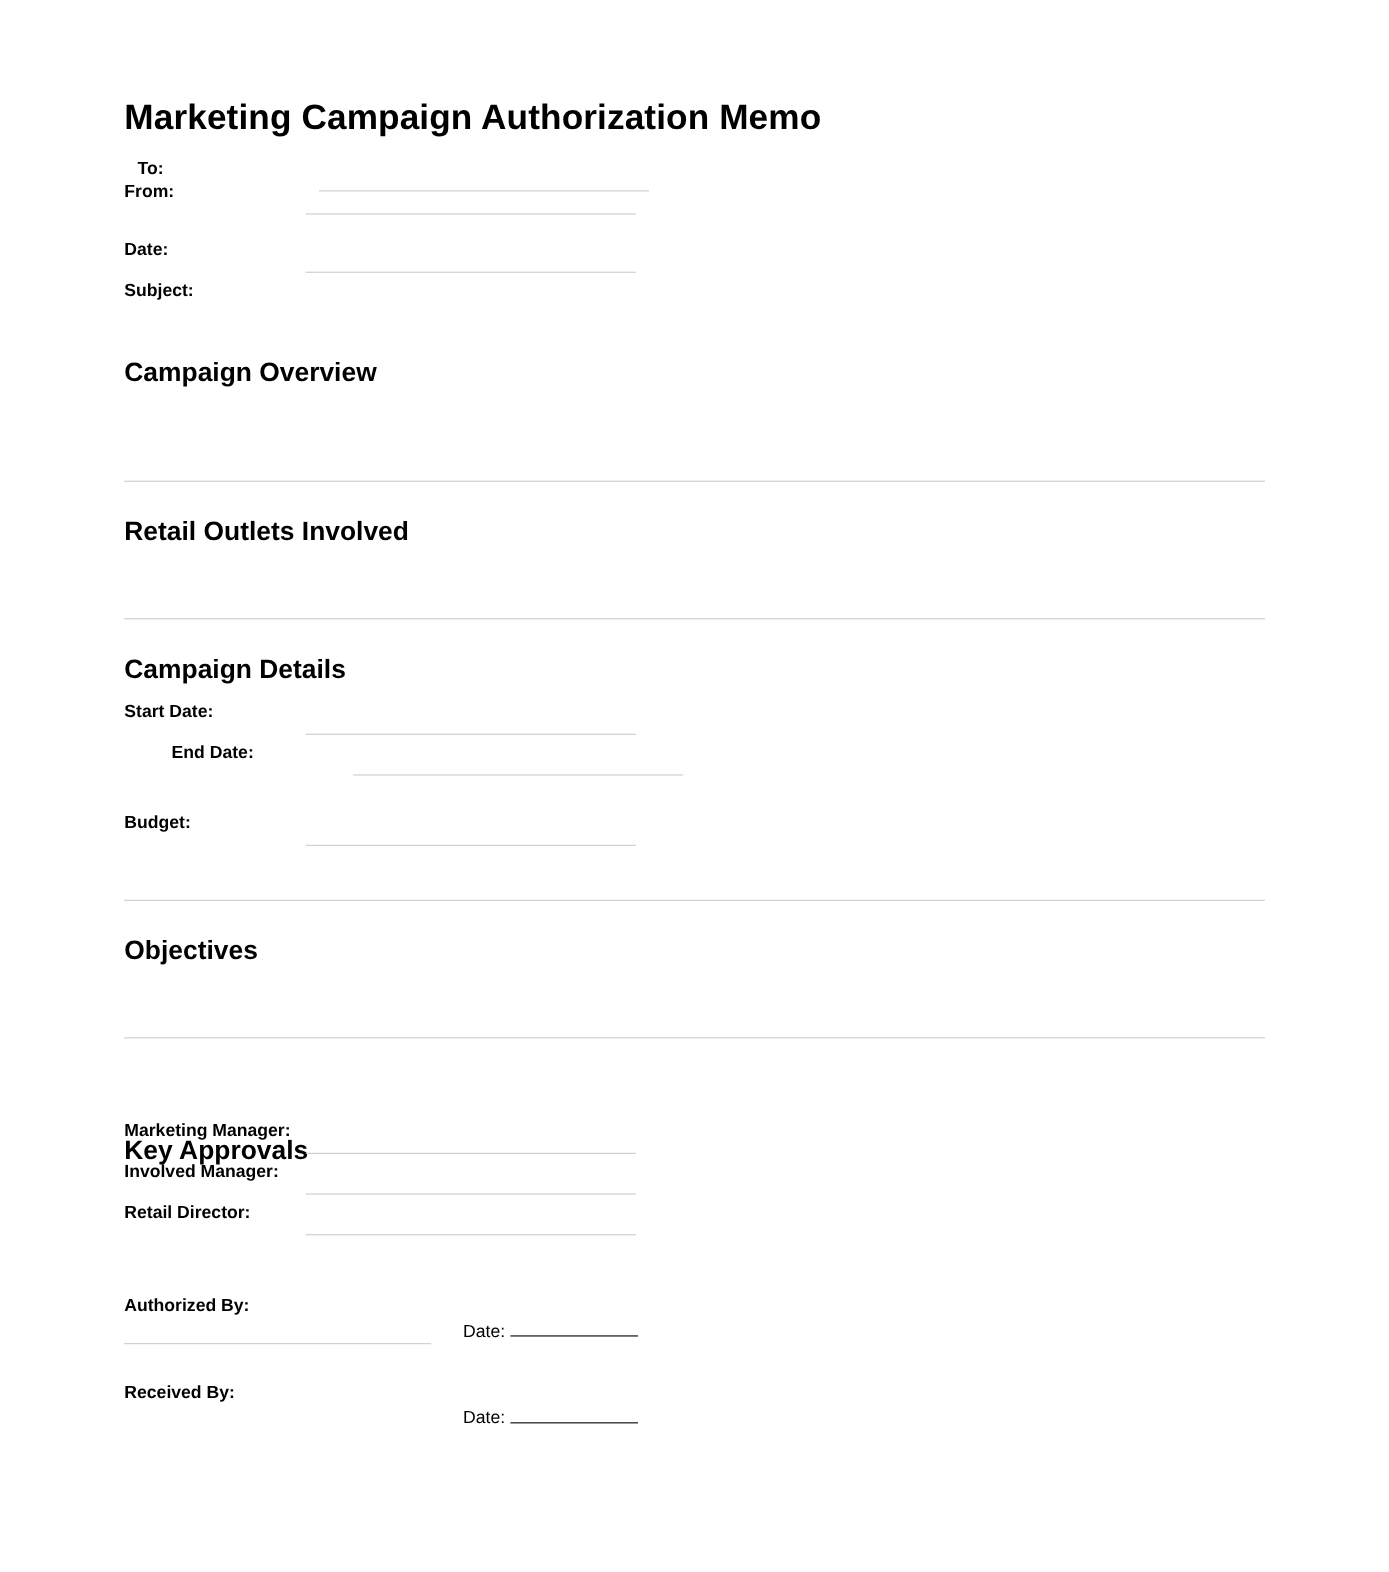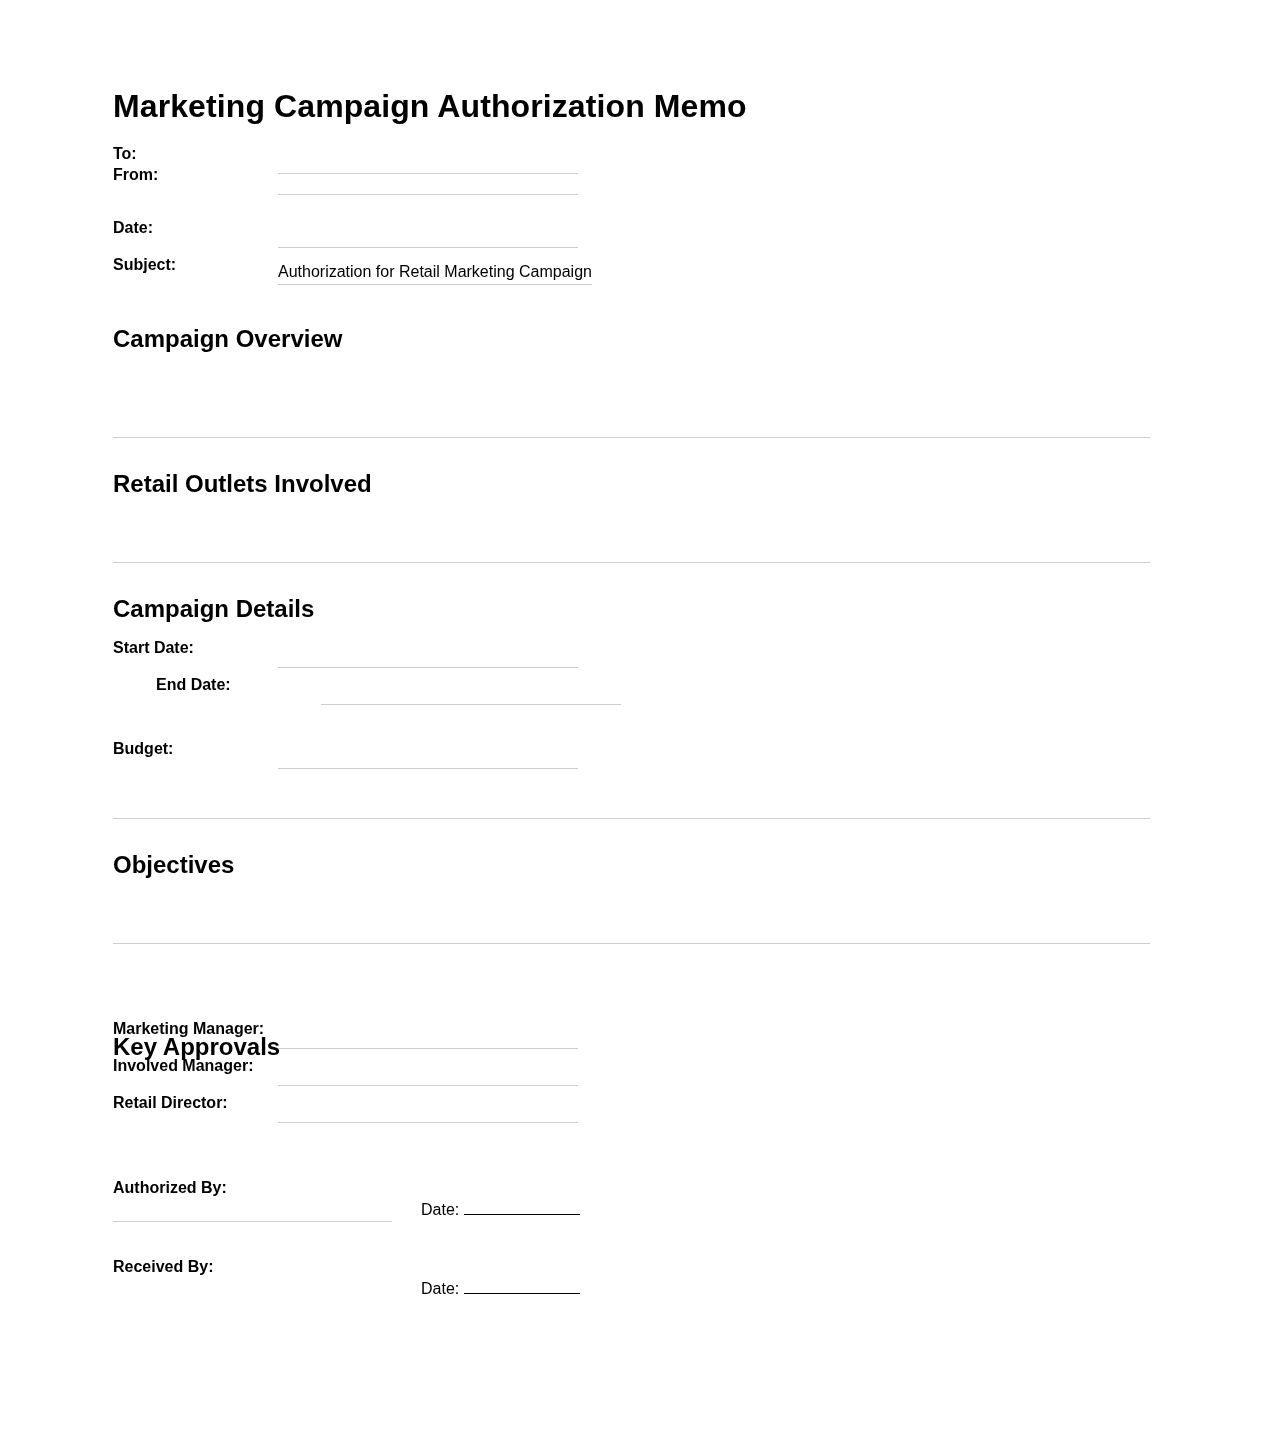--- a/index.html
+++ b/index.html
@@ -17,35 +17,34 @@
   .date-wrap { position:absolute; left:308px; font-size:16px; white-space:nowrap; }
   .date-wrap .blank { display:inline-block; width:116px; border-bottom:1px solid #000; height:14px; vertical-align:baseline; margin-left:5px; }
 </style>
 </head>
 <body>
 
 <div class="page">
 
   <h1>Marketing Campaign Authorization Memo</h1>
 
-  <div class="row" style="top:145px;">
+  <div class="row" style="top:145px;margin-left:12px;">
     <span class="lbl">To:</span>
     <span class="val"></span>
   </div>
   <div class="row" style="top:166px;">
     <span class="lbl">From:</span>
     <span class="val"></span>
   </div>
   <div class="row" style="top:219px;">
     <span class="lbl">Date:</span>
     <span class="val"></span>
   </div>
   <div class="row" style="top:256px;">
     <span class="lbl">Subject:</span>
-    <span class="val auto">Authorization for Retail Marketing Campaign</span>
   </div>
 
   <h2 style="top:325px;">Campaign Overview</h2>
   <div class="divider" style="top:437px;"></div>
 
   <h2 style="top:470px;">Retail Outlets Involved</h2>
   <div class="divider" style="top:562px;"></div>
 
   <h2 style="top:595px;">Campaign Details</h2>
   <div class="row" style="top:639px;">

